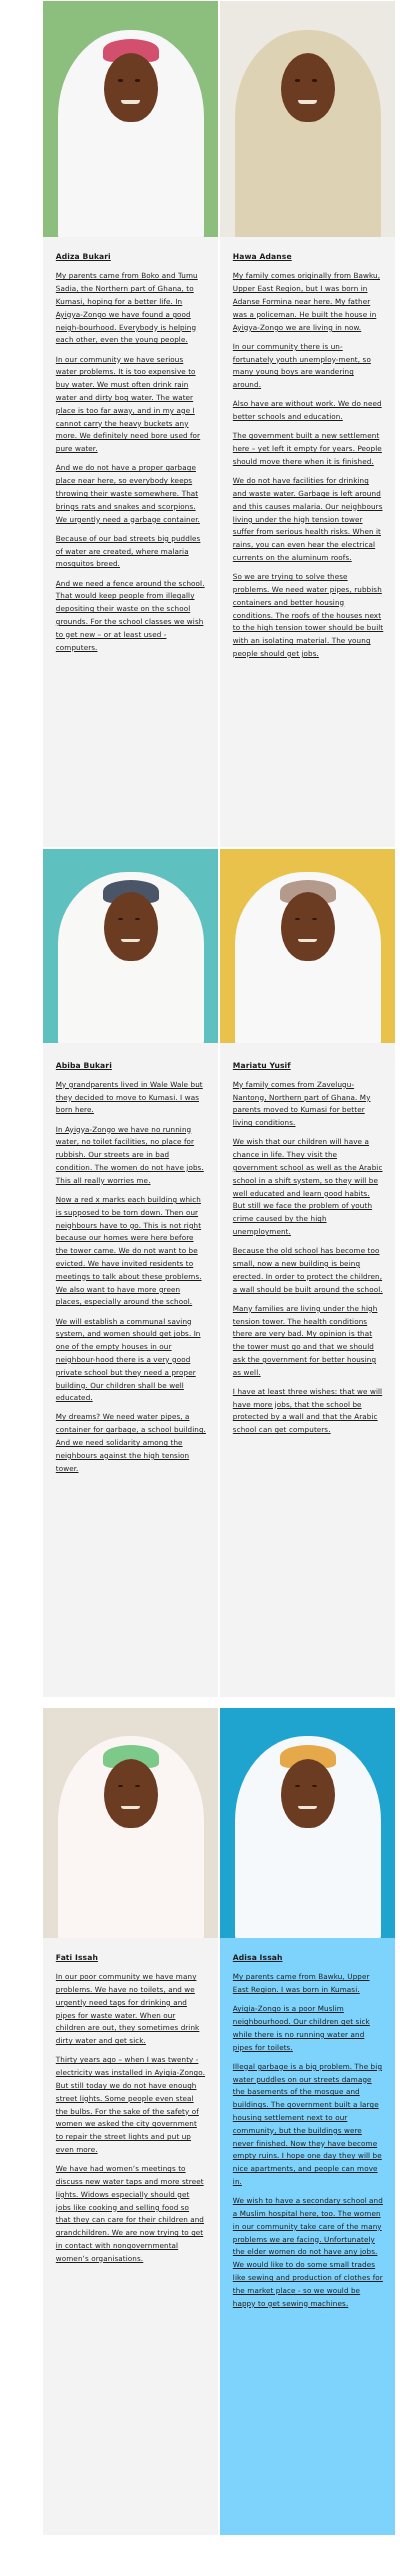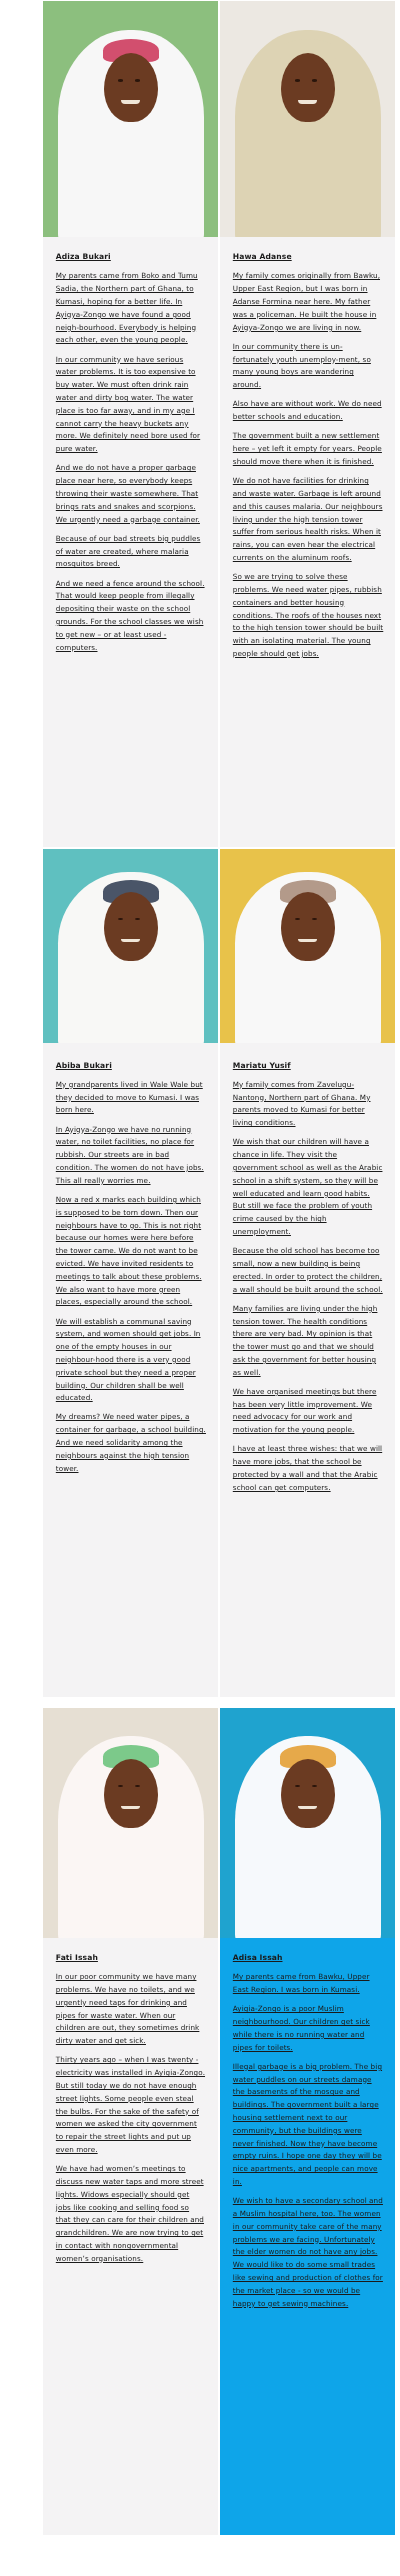--- a/index.html
+++ b/index.html
@@ -102,21 +102,20 @@
           <div class="eye" style="top: 38%; left: 58%;"></div>
           <div class="mouth" style="top: 68%; left: 32%; width: 36%;"></div>
         </div>
       </div>
       <div class="textbox" style="background: rgb(244, 243, 244);">
         <div class="name">Mariatu Yusif</div>
         <p class="para">My family comes from Zavelugu-Nantong, Northern part of Ghana. My parents moved to Kumasi for better living conditions.</p>
         <p class="para">We wish that our children will have a chance in life. They visit the government school as well as the Arabic school in a shift system, so they will be well educated and learn good habits. But still we face the problem of youth crime caused by the high unemployment.</p>
         <p class="para">Because the old school has become too small, now a new building is being erected. In order to protect the children, a wall should be built around the school.</p>
         <p class="para">Many families are living under the high tension tower. The health conditions there are very bad. My opinion is that the tower must go and that we should ask the government for better housing as well.</p>
-        <p class="para">We have organised meetings but there has been very little improvement. We need advocacy for our work and motivation for the young people.</p>
         <p class="para">I have at least three wishes: that we will have more jobs, that the school be protected by a wall and that the Arabic school can get computers.</p>
       </div>
     </div>
 </div>
 <div class="row" id="row3">
   <div class="card">
       <div class="photo" title="woman in white scarf with red and orange floral pattern, beige block wall behind">
         <div class="bg" style="background: rgb(230, 223, 211);"></div>
         <div class="scarf" style="background: rgb(251, 246, 244); width: 146px; top: 12%; bottom: -4%;"></div>
         <div class="band" style="background: rgb(124, 201, 138); width: 56px; height: 23px; top: 16%;"></div>
@@ -137,21 +136,21 @@
       <div class="photo" title="woman in white scarf with blue floral pattern, bright blue wall behind">
         <div class="bg" style="background: rgb(31, 163, 207);"></div>
         <div class="scarf" style="background: rgb(246, 249, 252); width: 146px; top: 12%; bottom: -4%;"></div>
         <div class="band" style="background: rgb(230, 169, 74); width: 56px; height: 23px; top: 16%;"></div>
         <div class="face" style="width: 54px; height: 69px; top: 22%;">
           <div class="eye" style="top: 38%; left: 26%;"></div>
           <div class="eye" style="top: 38%; left: 58%;"></div>
           <div class="mouth" style="top: 68%; left: 32%; width: 36%;"></div>
         </div>
       </div>
-      <div class="textbox" style="background: #0ea5e9;">
+      <div class="textbox" style="background: #7dd3fc;">
         <div class="name">Adisa Issah</div>
         <p class="para">My parents came from Bawku, Upper East Region. I was born in Kumasi.</p>
         <p class="para">Ayigia-Zongo is a poor Muslim neighbourhood. Our children get sick while there is no running water and pipes for toilets.</p>
         <p class="para">Illegal garbage is a big problem. The big water puddles on our streets damage the basements of the mosque and buildings. The government built a large housing settlement next to our community, but the buildings were never finished. Now they have become empty ruins. I hope one day they will be nice apartments, and people can move in.</p>
         <p class="para">We wish to have a secondary school and a Muslim hospital here, too. The women in our community take care of the many problems we are facing. Unfortunately the elder women do not have any jobs. We would like to do some small trades like sewing and production of clothes for the market place - so we would be happy to get sewing machines.</p>
       </div>
     </div>
 </div>
 
 

